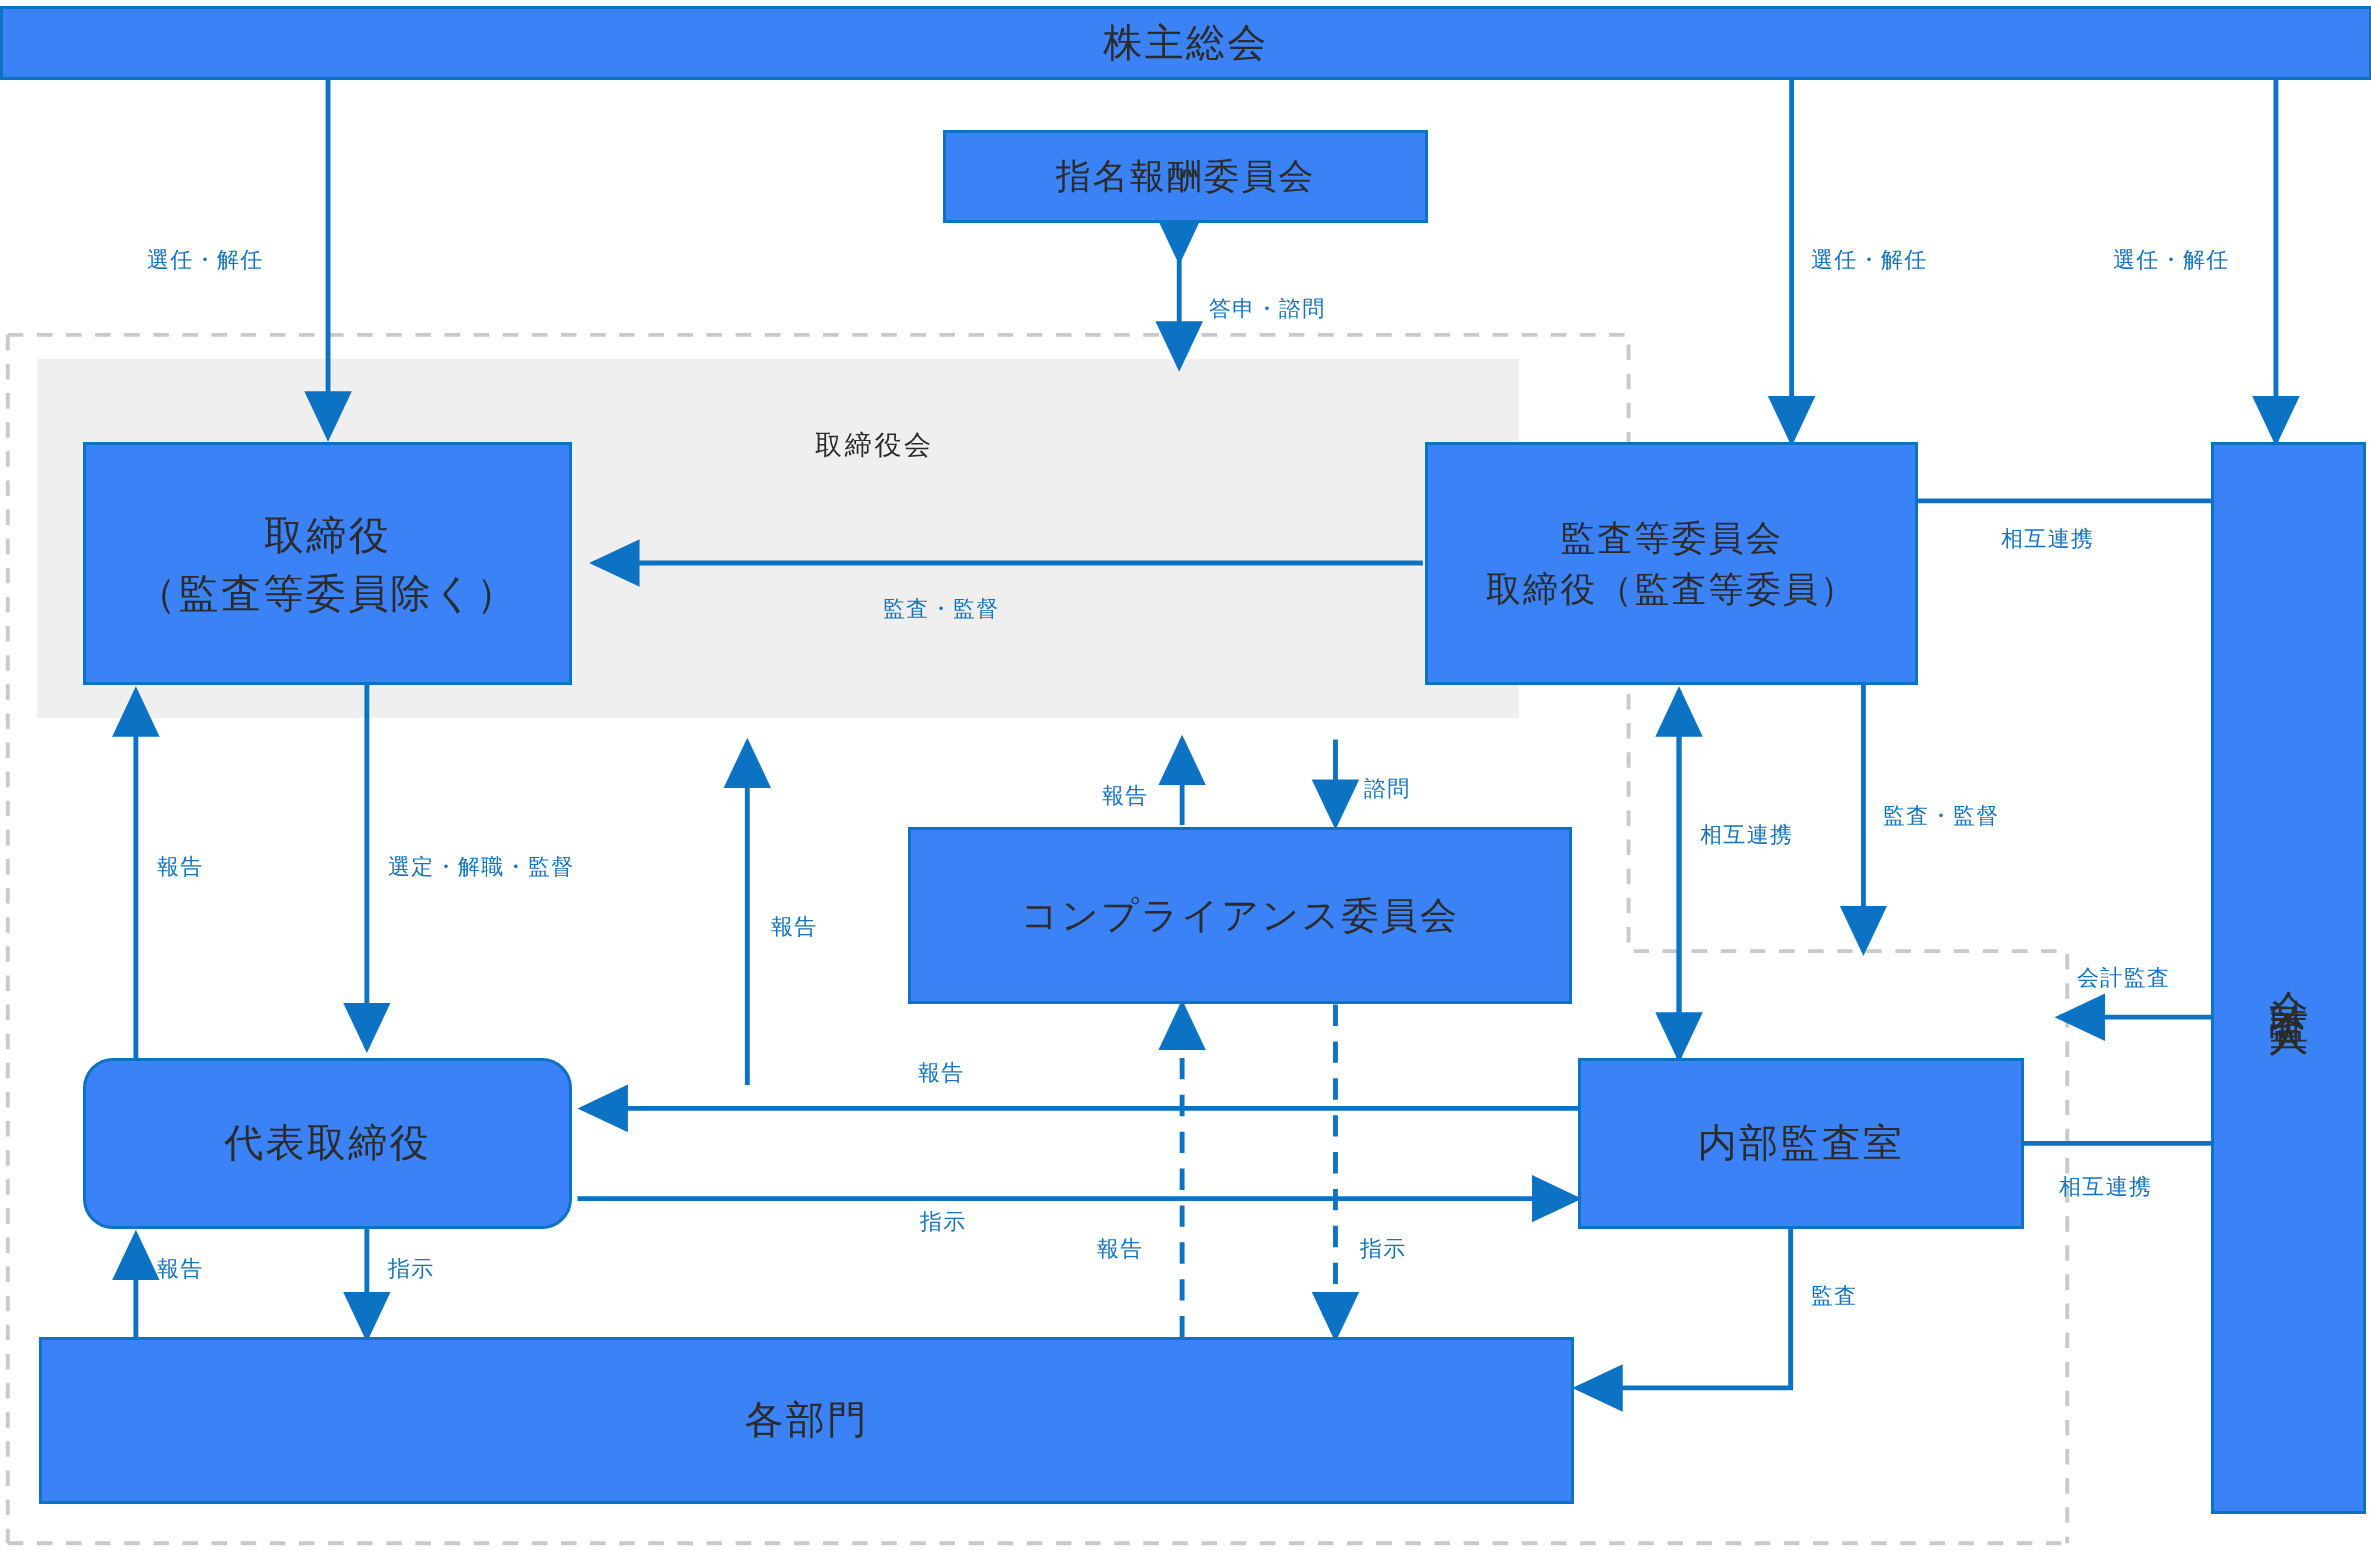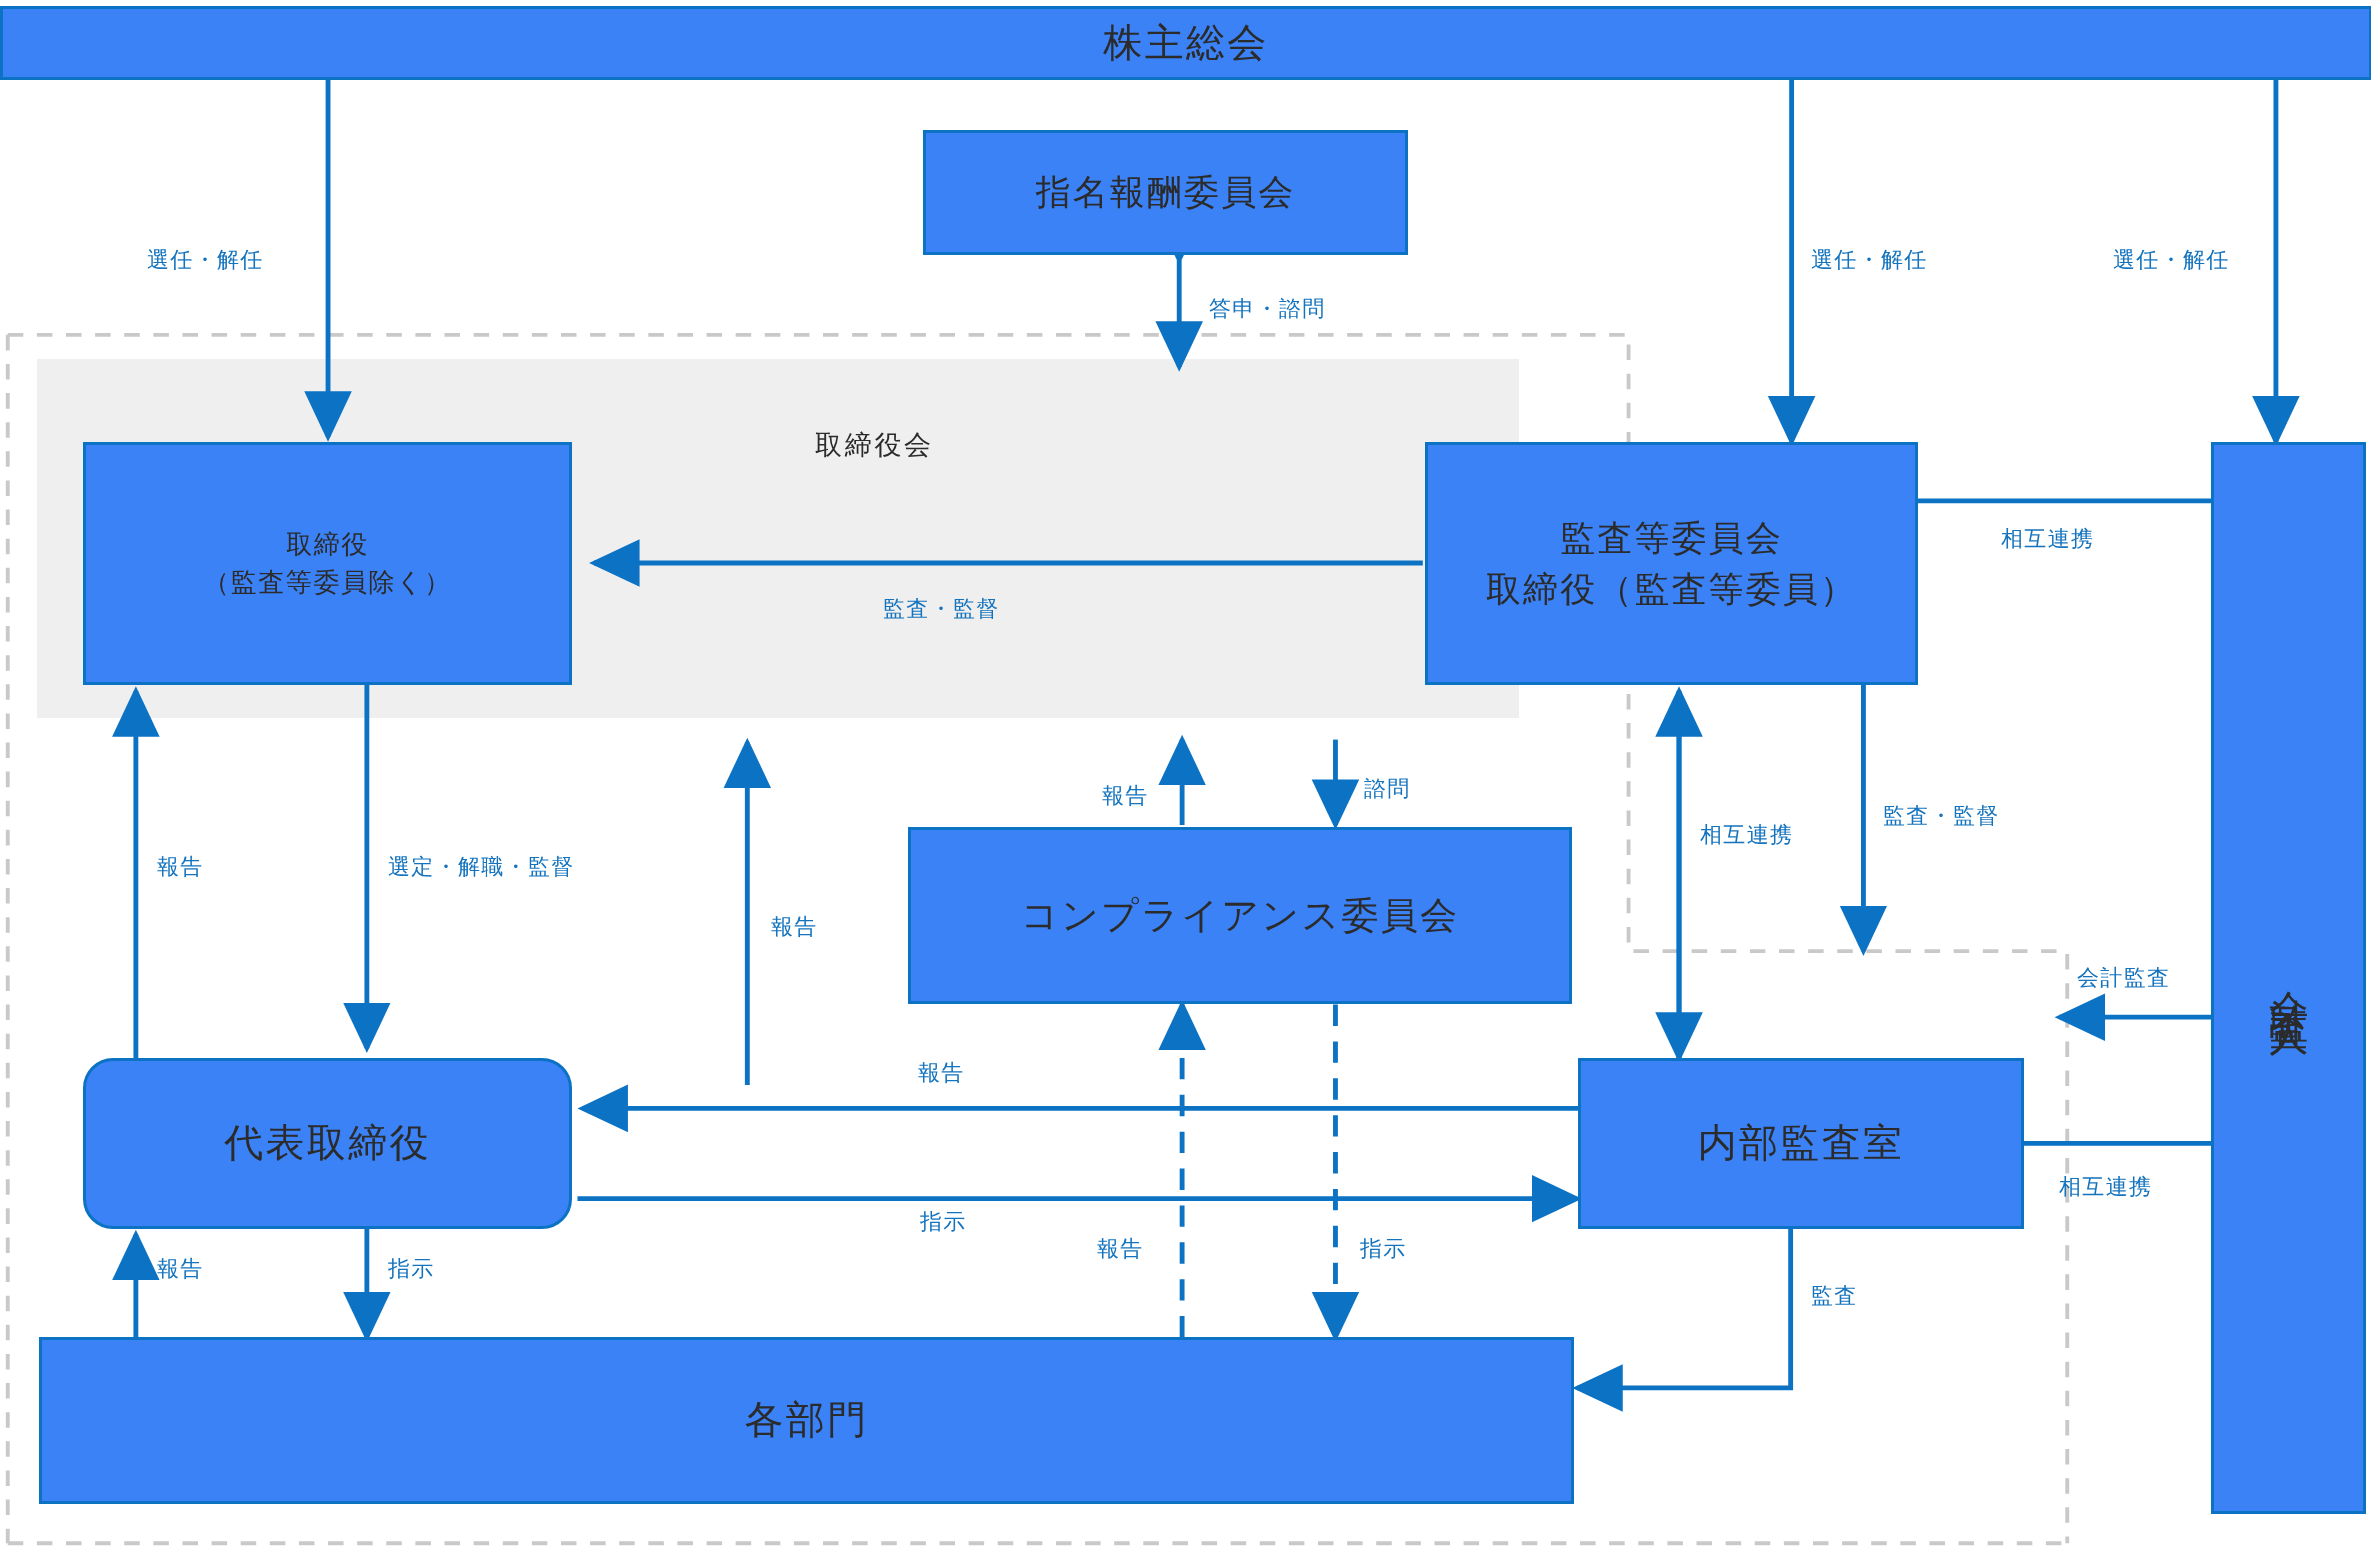--- a/index.html
+++ b/index.html
@@ -87,25 +87,25 @@
 
       <path d="M1376,1035 L1376,1378" stroke-dasharray="22 16" marker-end="url(#ah)"></path>
 
     </g>
   </svg>
 
   <div class="box" style="left:0px;top:5.8px;width:2372px;height:74px;font-size:39px;">
     <span class="boxtext">株主総会</span>
   </div>
 
-  <div class="box" style="left:923px;top:130px;width:485px;height:125px;font-size:35px;">
+  <div class="box" style="left:943px;top:130px;width:485px;height:93px;font-size:35px;">
     <span class="boxtext">指名報酬委員会</span>
   </div>
 
-  <div class="box" style="left:83px;top:442px;width:489px;height:243px;font-size:26px;flex-direction:column;">
+  <div class="box" style="left:83px;top:442px;width:489px;height:243px;font-size:40px;flex-direction:column;">
     <span class="boxtext">取締役</span>
     <span class="boxtext">（監査等委員除く）</span>
   </div>
 
   <div class="box" style="left:1425px;top:442px;width:493px;height:243px;font-size:35px;flex-direction:column;">
     <span class="boxtext">監査等委員会</span>
     <span class="boxtext">取締役（監査等委員）</span>
   </div>
 
   <div class="box" style="left:2211px;top:442px;width:155px;height:1072px;font-size:39px;">

